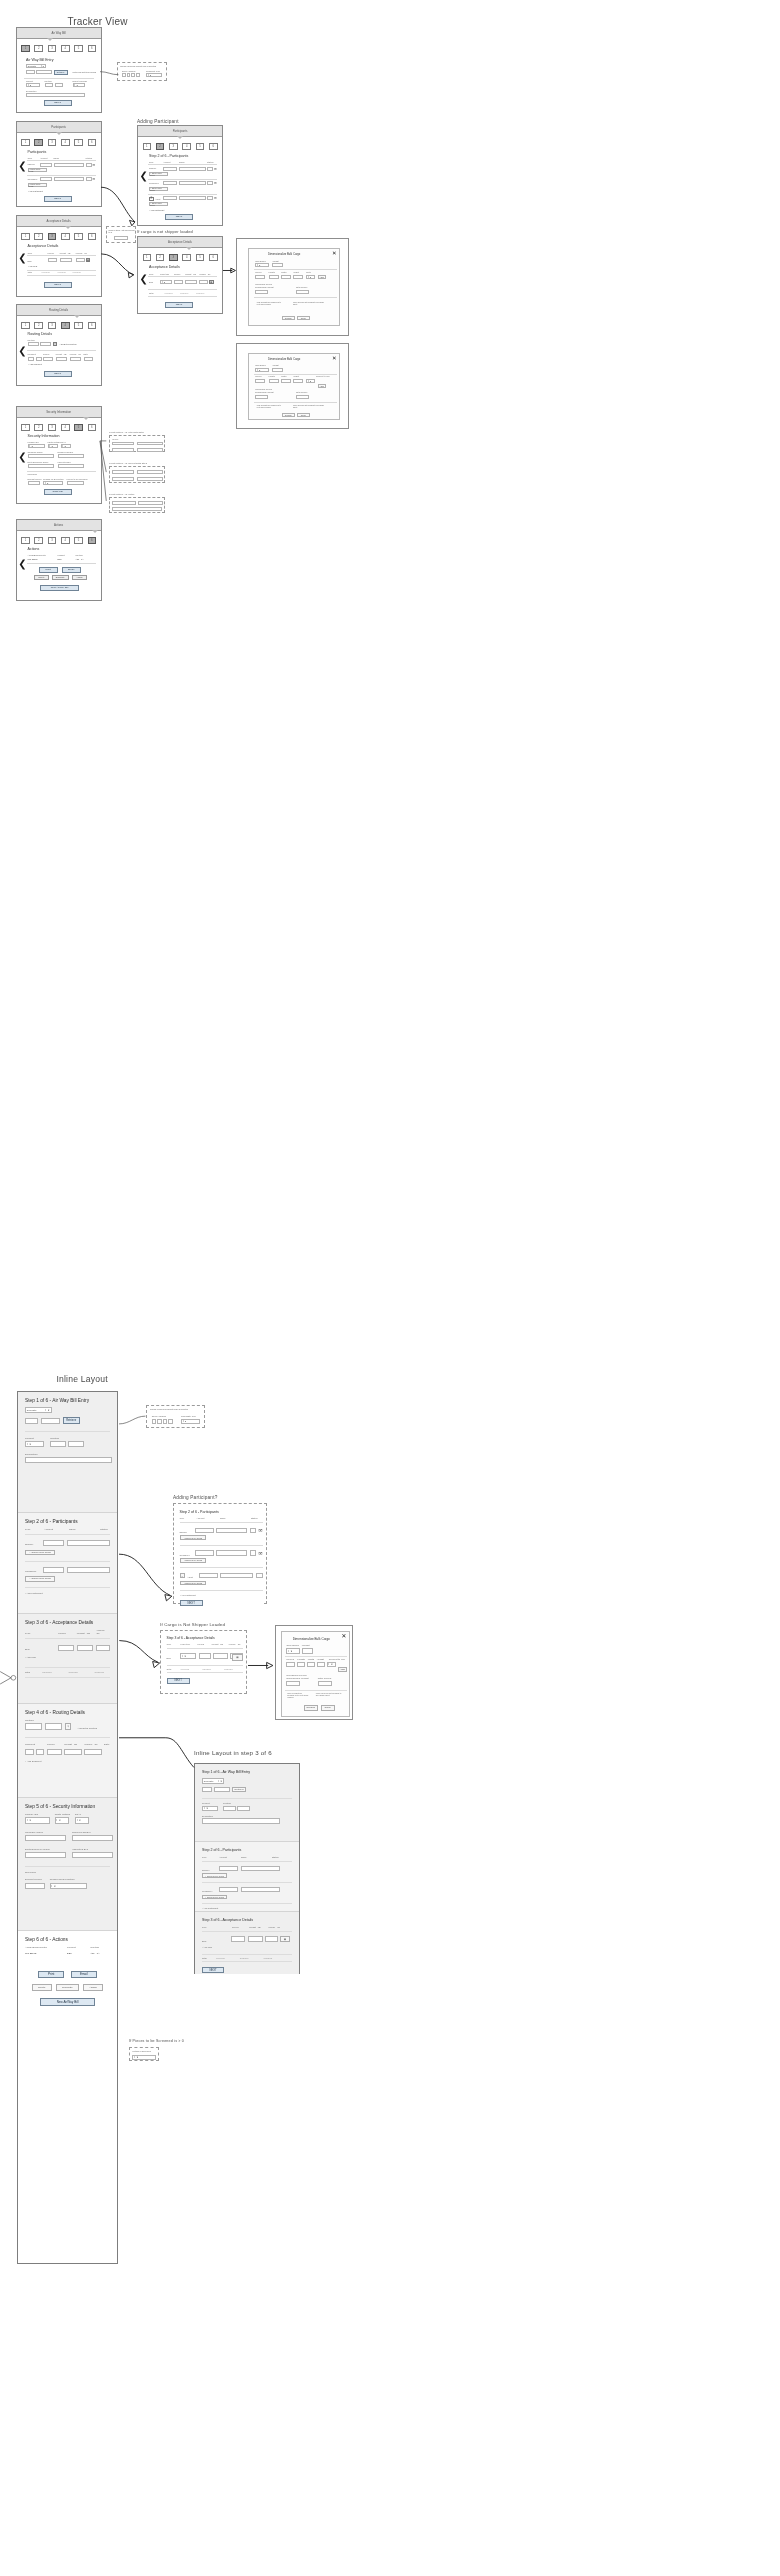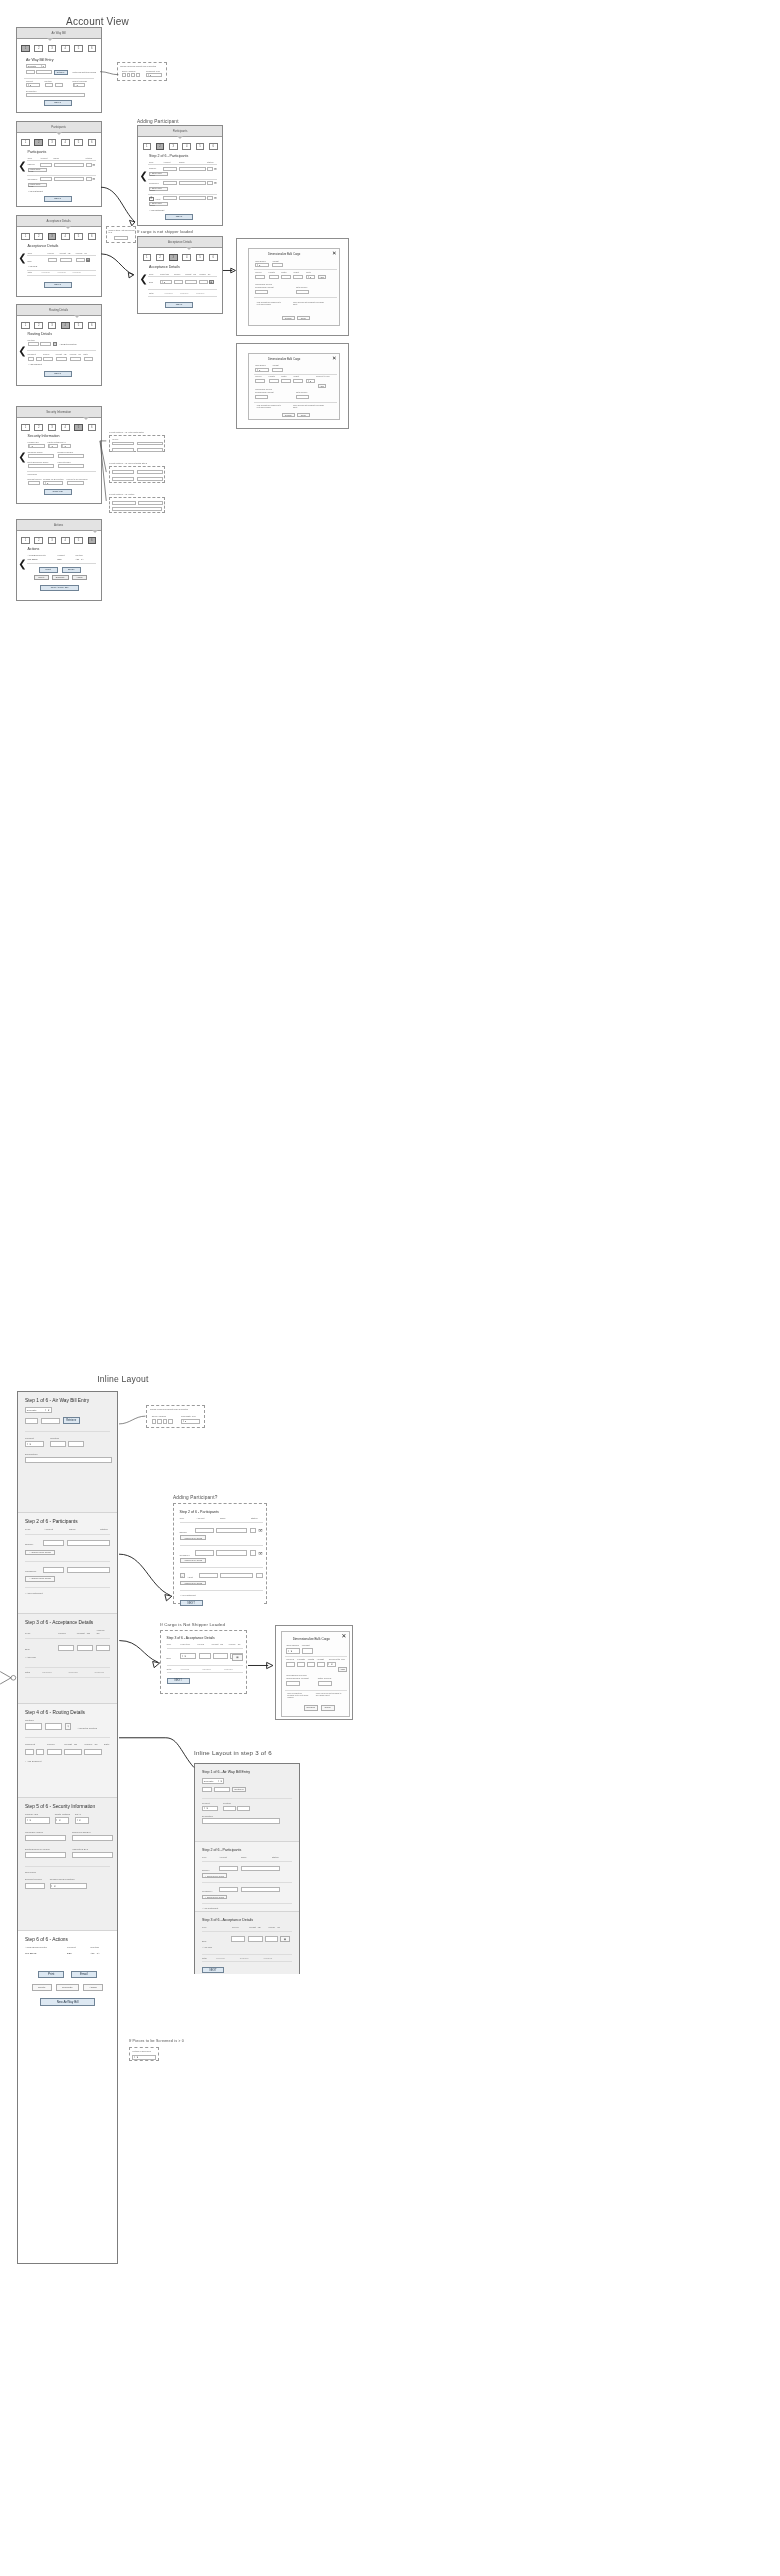--- a/index.html
+++ b/index.html
@@ -63,21 +63,21 @@
   
   svg.conn{position:absolute;overflow:visible;pointer-events:none;}
   .cpath{fill:none;stroke:#1f1f1f;stroke-width:1.2;}
   .cpath2{fill:none;stroke:#555;stroke-width:.9;}
 </style>
 </head>
 <body>
 
 <div class="stage">
 
-  <div class="abs section-title" style="left:47px;top:15.6px;width:101px;text-align:center;">Account View</div>
+  <div class="abs section-title" style="left:47px;top:15.6px;width:101px;text-align:center;">Tracker View</div>
 
   <div class="abs panel" style="left:15.6px;top:27px;width:86px;height:86px;">
     <div class="titlebar">Air Way Bill</div>
     <div class="pointer" style="left:30px;top:10px;"></div>
     <div class="chips" style="margin-top:6.2px;">
       <div class="chip active">1</div>
       <div class="chip">2</div>
       <div class="chip">3</div>
       <div class="chip">4</div>
       <div class="chip">5</div>
@@ -469,21 +469,21 @@
     <div class="abs lbl" style="left:59px;top:38px;color:#333;">ATL - LA</div>
     <div class="abs rule" style="left:10px;top:43px;width:69px;"></div>
     <div class="abs btn" style="left:22px;top:47px;width:19px;height:5.5px;">Print</div>
     <div class="abs btn" style="left:45px;top:47px;width:19px;height:5.5px;">Email</div>
     <div class="abs btn plain" style="left:17px;top:55px;width:15.6px;height:4.7px;font-size:2.1px;">Delete</div>
     <div class="abs btn plain" style="left:35px;top:55px;width:17px;height:4.7px;font-size:2.1px;">Duplicate</div>
     <div class="abs btn plain" style="left:55px;top:55px;width:15.6px;height:4.7px;font-size:2.1px;">Assign</div>
     <div class="abs btn" style="left:23.4px;top:65px;width:39px;height:5.5px;">New AirWay Bill</div>
   </div>
 
-  <div class="abs section-title" style="left:15.6px;top:1374px;width:133px;text-align:right;font-size:8.6px;">Inline Layout</div>
+  <div class="abs section-title" style="left:15.6px;top:1374px;width:133px;text-align:center;font-size:8.6px;">Inline Layout</div>
 
   <div class="abs big" style="left:17px;top:1391px;width:101px;height:873px;">
 
     <div class="bigstep" style="height:121px;">
       <div class="bh">Step 1 of 6 - Air Way Bill Entry</div>
       <div class="bsel" style="width:26.5px;margin-bottom:3.9px;">Domestic</div>
       <div class="row" style="gap:3.1px;margin-bottom:7px;">
         <div class="bfld" style="width:12.5px;"></div>
         <div class="bfld" style="width:19px;"></div>
         <div class="bbtn" style="width:17px;height:7px;font-size:2.7px;">Retrieve</div>

